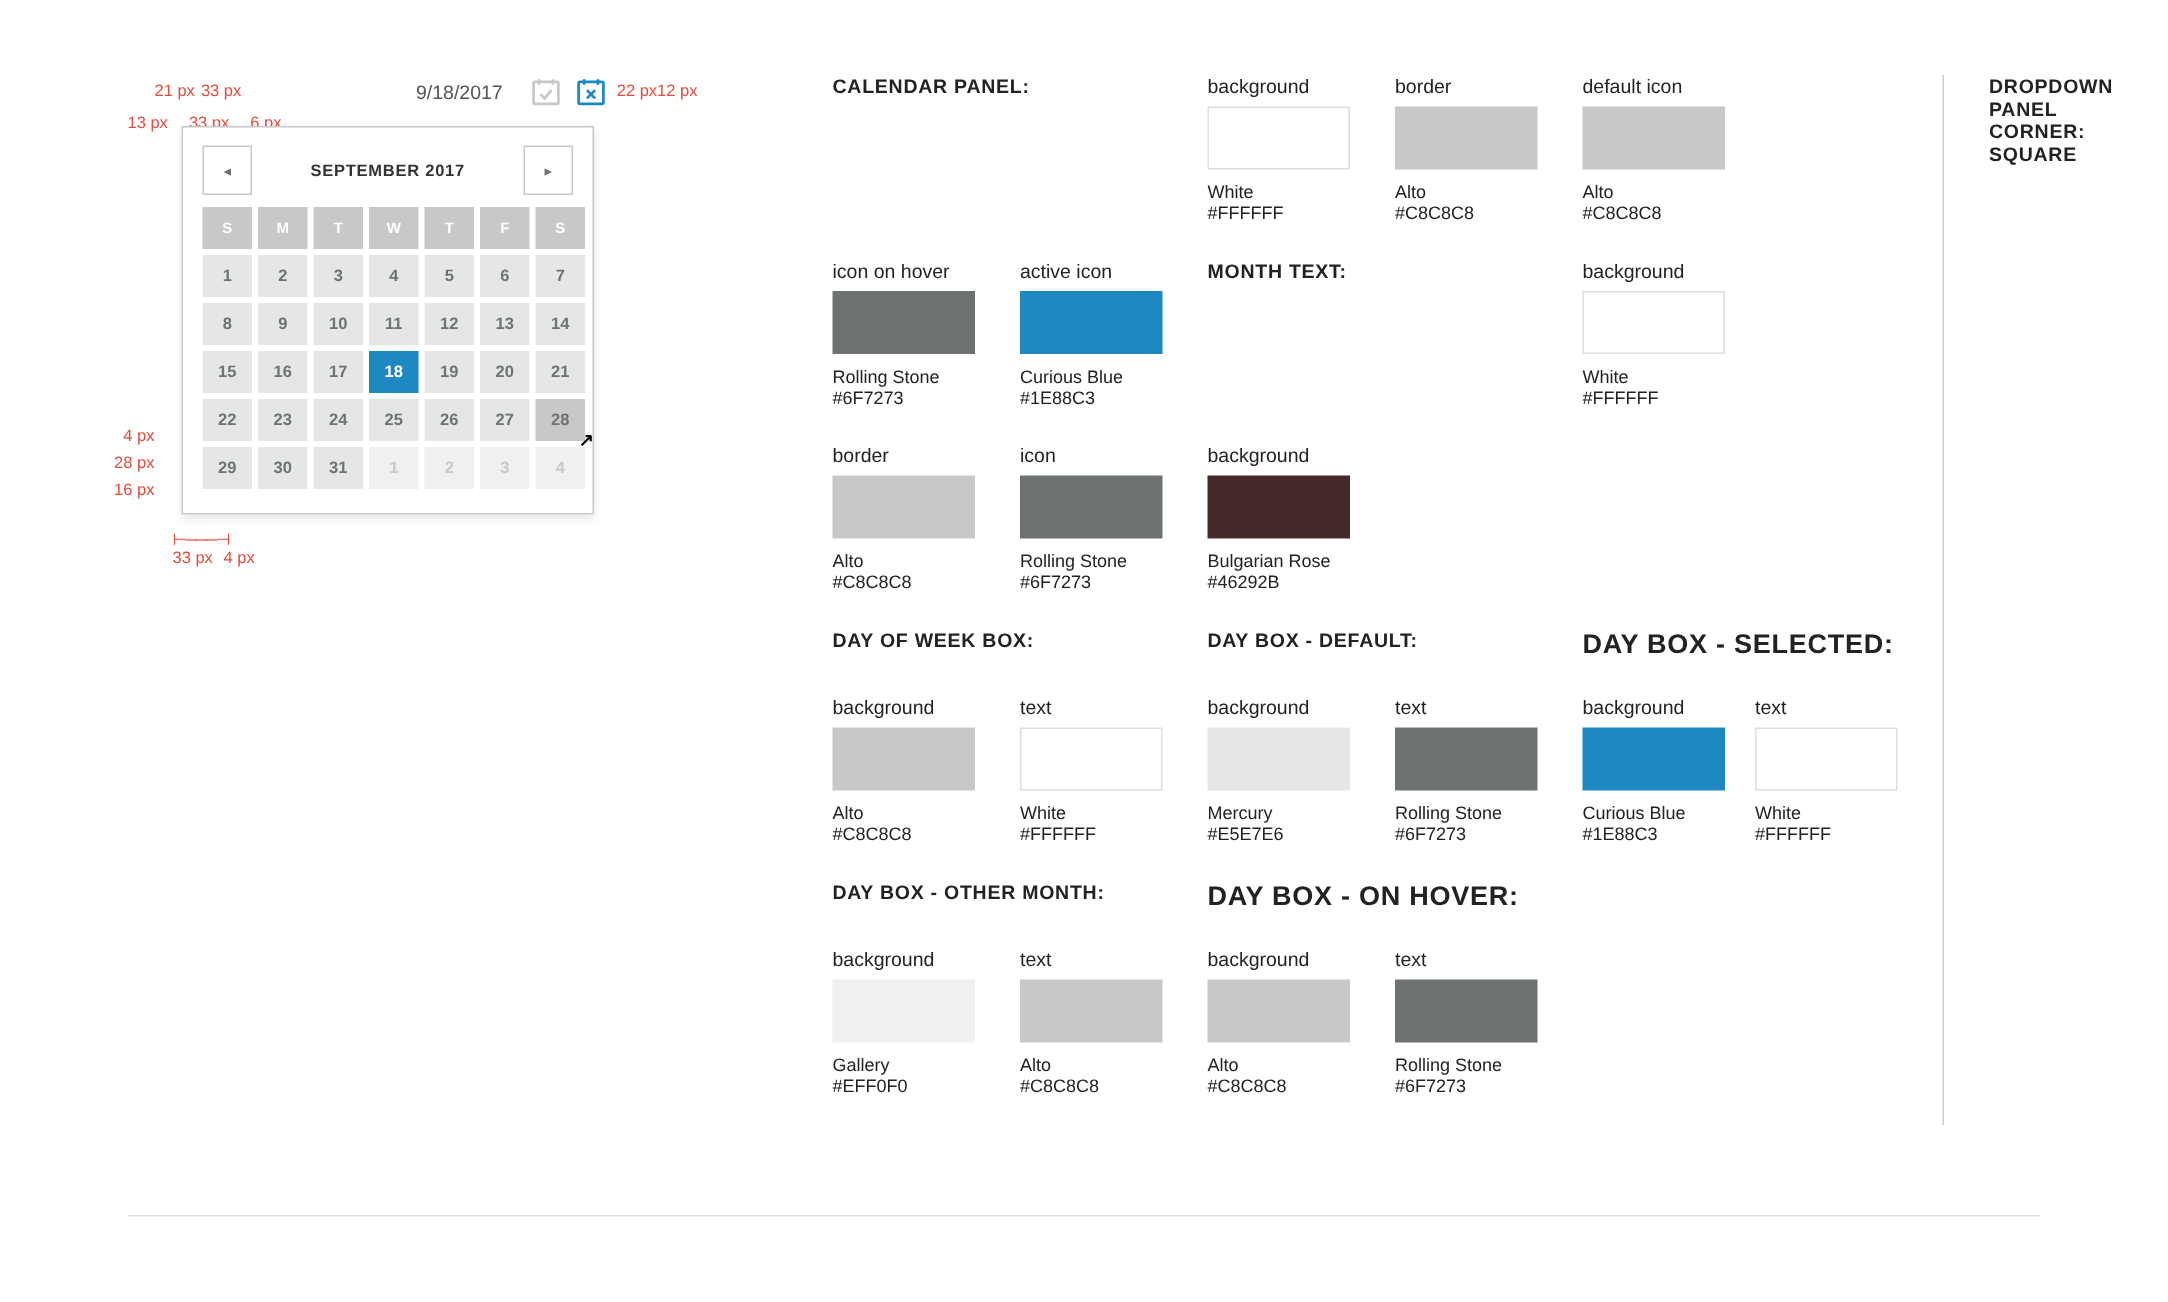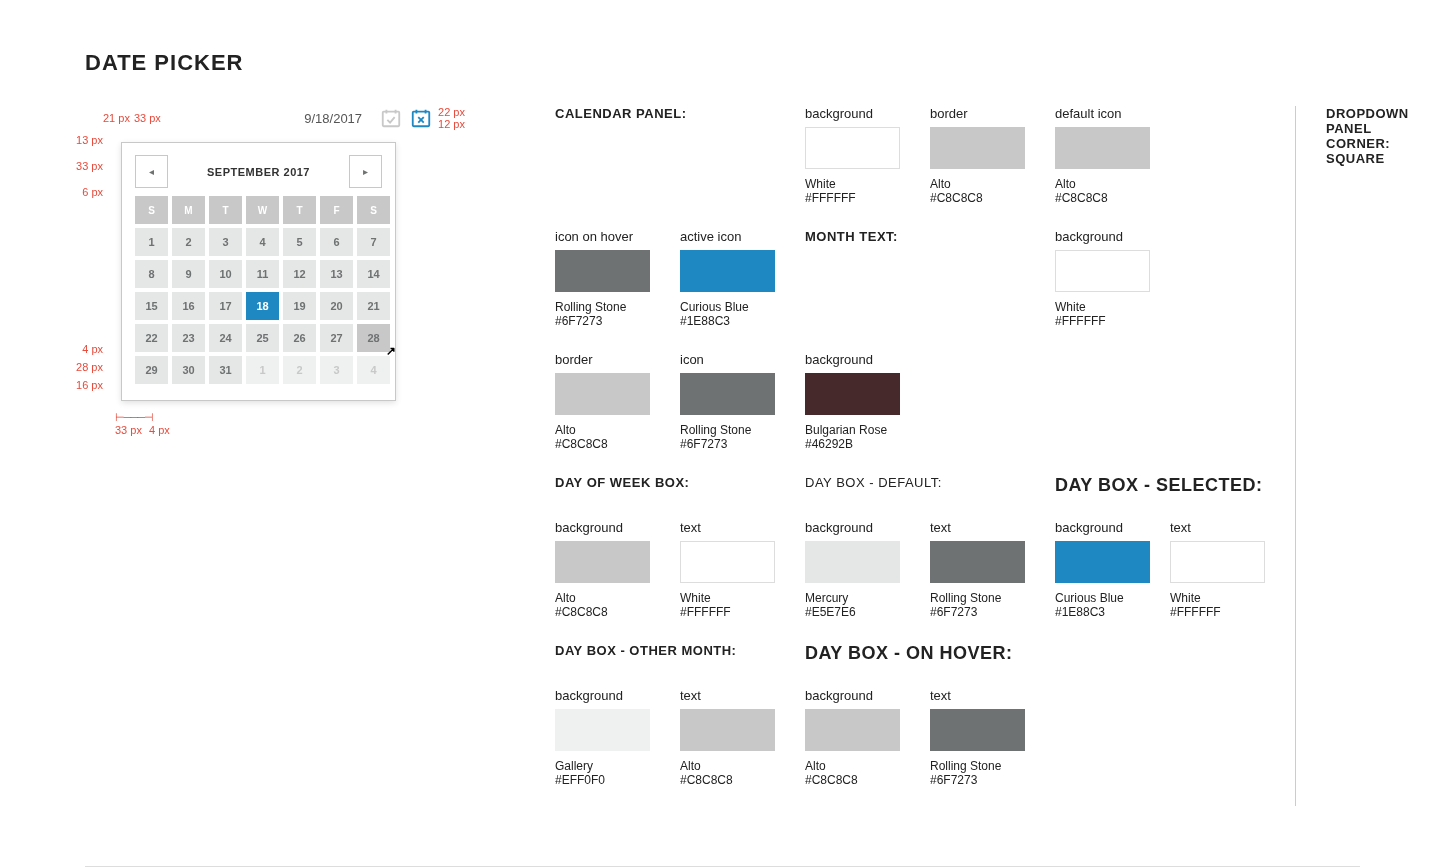--- a/index.html
+++ b/index.html
@@ -149,21 +149,20 @@
     position:absolute;
     right:-6px;bottom:-6px;
     font-size:12px;color:#000;
     pointer-events:none;
   }
 </style>
 </head>
 <body>
 
 <div class="page">
-  <h1 class="title">DATE PICKER</h1>
 
   <div class="row">
 
     <div class="mock">
       <div class="header">
         <span class="anno">21 px</span>
         <span class="anno" style="margin-left:4px">33 px</span>
         <span class="spacer"></span>
         <span class="date">9/18/2017</span>
         <span class="cal-icon">
@@ -173,28 +172,28 @@
               <path d="M8 14l3 3 5-6"></path>
             </svg>
         </span>
         <span class="cal-icon">
           <svg viewBox="0 0 24 24" fill="none" stroke="#1E88C3" stroke-width="2">
               <rect x="3" y="5" width="18" height="16" rx="1"></rect>
               <path d="M7 3v4M17 3v4"></path>
               <path d="M9 11l6 6M15 11l-6 6"></path>
             </svg>
         </span>
-        <span style="display:flex;flex-direction:column;margin-left:6px">
+        <span style="display:flex;flex-direction:row;margin-left:6px">
           <span class="anno">22 px</span>
           <span class="anno">12 px</span>
         </span>
       </div>
 
       <div style="display:flex;align-items:flex-start;">
-        <div style="display:flex;flex-direction:column;align-items:flex-end;padding-top:4px;gap:14px;width:18px;margin-right:0;">
+        <div style="display:flex;flex-direction:row;align-items:flex-end;padding-top:4px;gap:14px;width:18px;margin-right:0;">
           <span class="anno">13 px</span>
           <span class="anno">33 px</span>
           <span class="anno">6 px</span>
         </div>
 
         <div class="panel">
           <div class="monthbar">
             <div class="arrow">◂</div>
             <div class="month">SEPTEMBER 2017</div>
             <div class="arrow">▸</div>
@@ -313,21 +312,21 @@
             <div class="hex">#6F7273</div>
           </div>
           <div class="pair">
             <div class="lbl">background</div>
             <span class="sw" style="background:#46292B"></span>
             <div class="name">Bulgarian Rose</div>
             <div class="hex">#46292B</div>
           </div>
           <div></div>
           <div style="font-size:13px;font-weight:600;letter-spacing:.5px;grid-column:span 2">DAY OF WEEK BOX:</div>
-          <div style="font-size:13px;font-weight:400;letter-spacing:.5px;grid-column:span 2">DAY BOX - DEFAULT:</div>
+          <div style="font-size:13px;font-weight:700;letter-spacing:.5px;grid-column:span 2">DAY BOX - DEFAULT:</div>
           <div style="font-size:18px;font-weight:600;letter-spacing:.5px;grid-column:span 1">DAY BOX - SELECTED:</div>
           <div class="pair">
             <div class="lbl">background</div>
             <span class="sw" style="background:#C8C8C8"></span>
             <div class="name">Alto</div>
             <div class="hex">#C8C8C8</div>
           </div>
           <div class="pair">
             <div class="lbl">text</div>
             <span class="sw bordered" style="background:#FFFFFF"></span>

